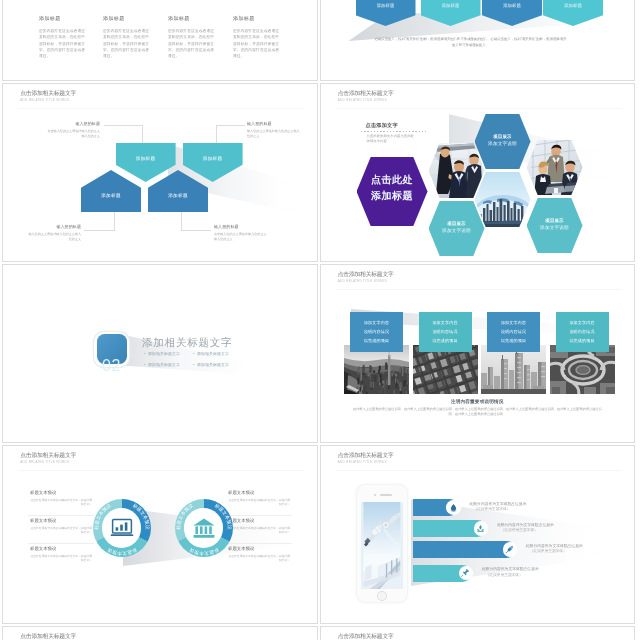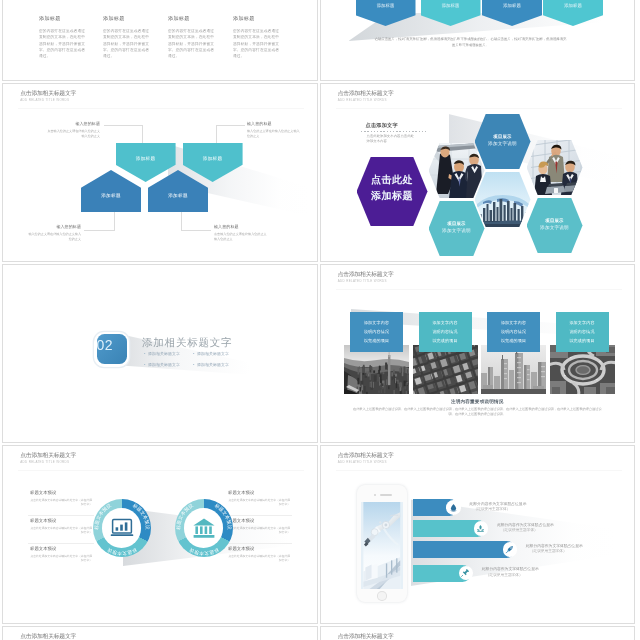--- a/index.html
+++ b/index.html
@@ -79,22 +79,22 @@
 .hex-ph{width:56px;height:55px;}
 
 
 .s4-shadow{position:absolute;left:112px;top:68px;width:150px;height:55px;
   background:linear-gradient(to right, rgba(206,210,214,.75) 0%, rgba(228,231,234,.32) 42%, rgba(255,255,255,0) 90%);
   clip-path:polygon(0% 0%,100% 60%,100% 78%,0% 58%);}
 .s4-ring{position:absolute;left:91px;top:66.5px;width:35px;height:35px;border-radius:10px;
   background:#fff;box-shadow:0 0 0 1.3px #e8eef3;}
 .s4-sq{position:absolute;left:93.5px;top:69px;width:30px;height:30px;border-radius:7.5px;
   background:linear-gradient(135deg,#4f9acb 0%,#3a83b5 100%);}
-.s4-sq span{position:absolute;left:0;top:3px;width:100%;
-  font-size:14px;color:#dff0fb;letter-spacing:.5px;line-height:16px;}
+.s4-sq span{position:absolute;left:0;top:24px;width:100%;text-align:center;
+  font-size:16px;color:#dff0fb;letter-spacing:.5px;line-height:16px;}
 .s4-title{position:absolute;left:139px;top:71px;font-size:10.5px;color:#9aa4ab;letter-spacing:.8px;}
 .s4-bl{position:absolute;font-size:3.9px;color:#8ea2b3;letter-spacing:.1px;}
 .s4-bl:before{content:"\2022";color:#9ab4c8;margin-right:2.5px;font-size:4px;}
 
 
 .s5-shadow{position:absolute;left:30px;top:44px;width:268px;height:48px;
   background:linear-gradient(to right, rgba(204,209,213,.8) 0%, rgba(227,230,233,.35) 45%, rgba(255,255,255,0) 92%);
   clip-path:polygon(0% 0%,100% 38%,100% 60%,0% 26%);}
 .s5-card{position:absolute;width:53px;}
 .s5-card .cap{position:absolute;left:0;top:0;width:53px;height:40px;}

